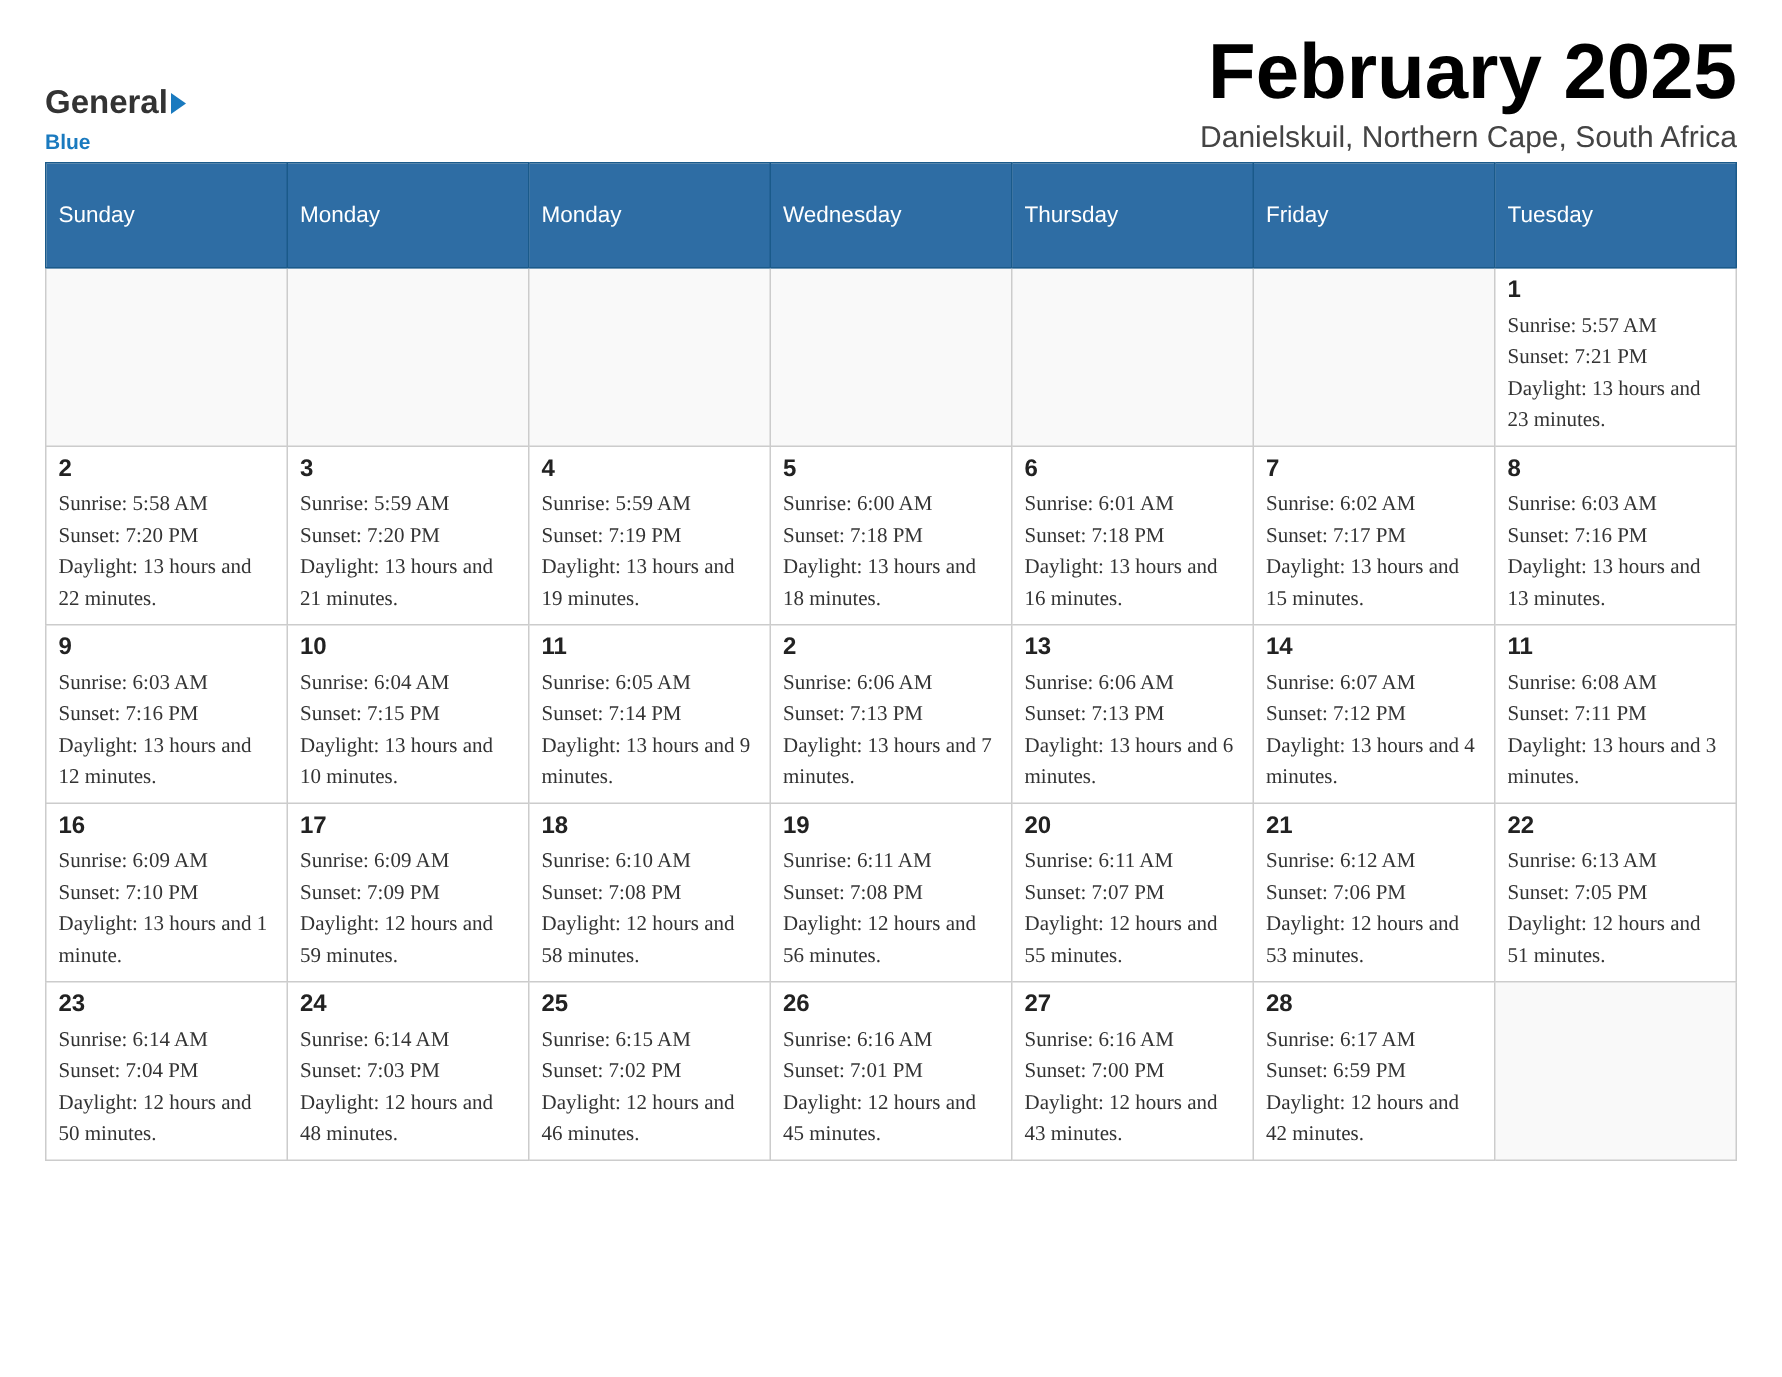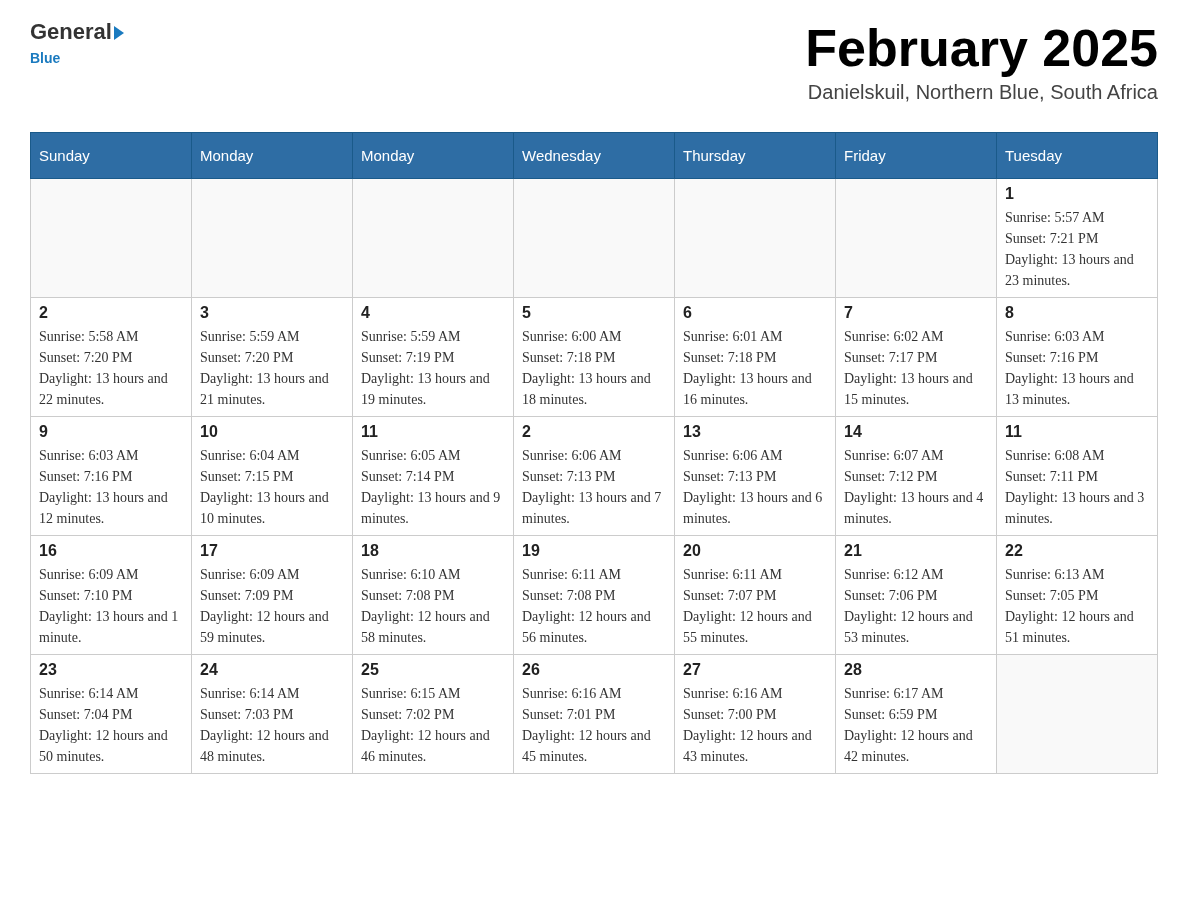--- a/index.html
+++ b/index.html
@@ -5,22 +5,22 @@
     * { box-sizing: border-box; margin: 0; padding: 0; }
     body {
       font-family: Arial, sans-serif;
       background: #fff;
       padding: 20px 30px;
       color: #333;
     }
     .header {
       display: flex;
       justify-content: space-between;
-      align-items: flex-start;
-      margin-bottom: 28px;
+      align-items: flex-end;
+      margin-bottom: 4px;
     }
     .logo-area {
       display: flex;
       flex-direction: column;
       align-items: flex-start;
     }
     .logo-text {
       font-size: 22px;
       font-weight: bold;
       color: #333;
@@ -54,21 +54,21 @@
       margin-top: 4px;
     }
     .calendar {
       width: 100%;
       border-collapse: collapse;
       border: 1px solid #ccc;
     }
     .calendar th {
       background-color: #2e6da4;
       color: #fff;
-      padding: 14px 8px;
+      padding: 26px 8px;
       font-size: 15px;
       font-weight: normal;
       text-align: left;
       border: 1px solid #1a5a8a;
     }
     .calendar td {
       vertical-align: top;
       padding: 6px 8px;
       border: 1px solid #ccc;
       width: 14.28%;
@@ -104,21 +104,21 @@
 <body>
 
 <div class="header">
   <div class="logo-area">
     <div class="logo-text">
       General<span class="logo-arrow"></span><br><span style="color:#1a7abf; font-size:14px;">Blue</span>
     </div>
   </div>
   <div class="title-area">
     <div class="month-title">February 2025</div>
-    <div class="location-title">Danielskuil, Northern Blue, South Africa</div>
+    <div class="location-title">Danielskuil, Northern Cape, South Africa</div>
   </div>
 </div>
 
 <table class="calendar">
   <thead>
     <tr>
     <th>Sunday</th>
         <th>Monday</th>
         <th>Monday</th>
         <th>Wednesday</th>

